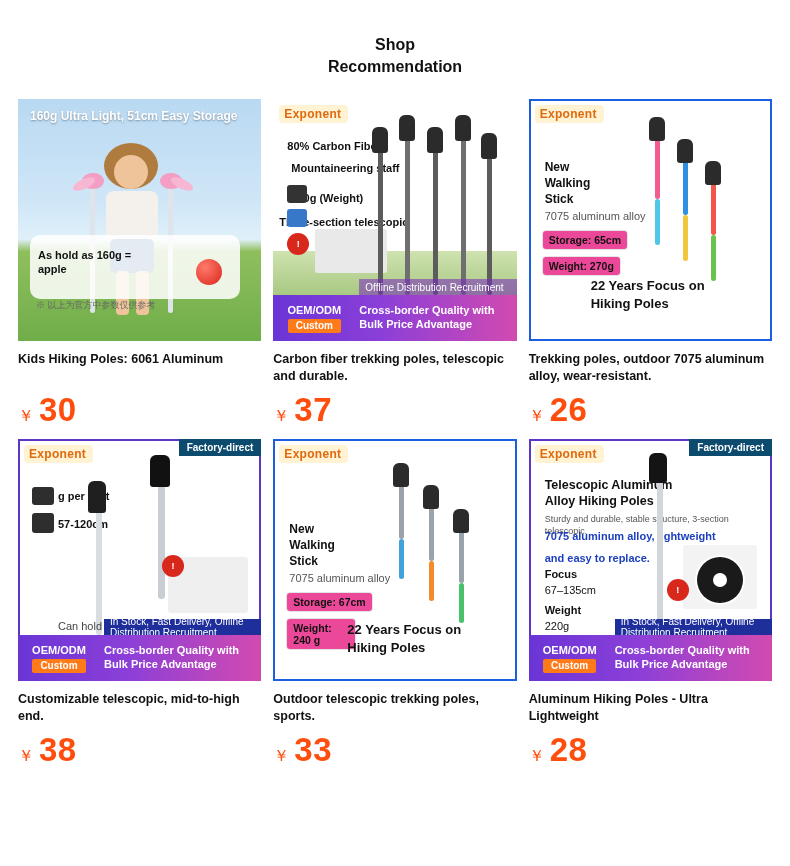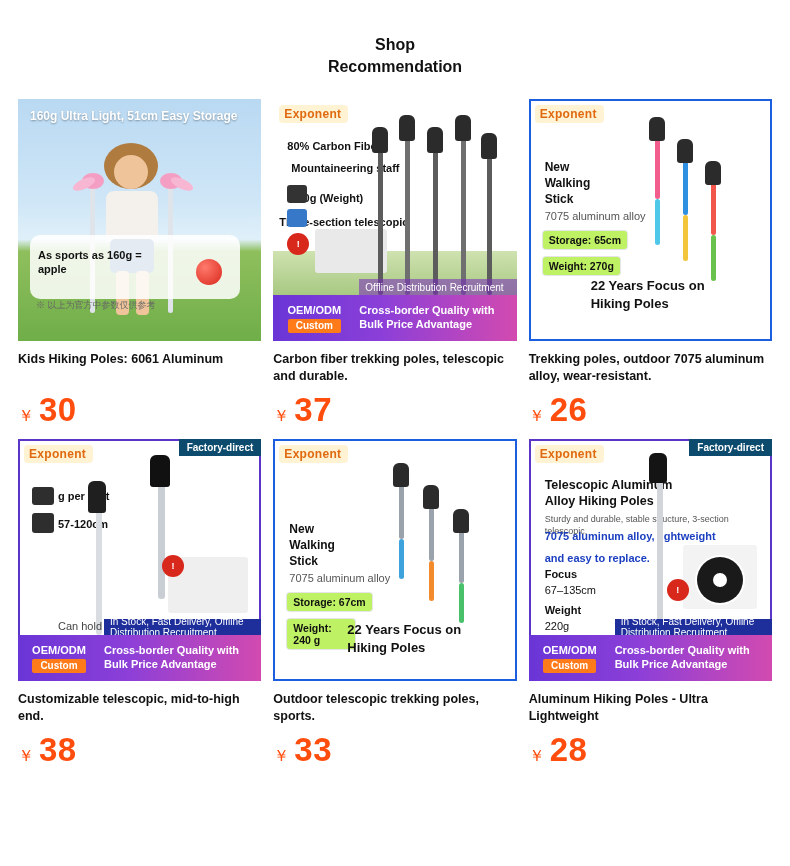--- a/index.html
+++ b/index.html
@@ -127,21 +127,21 @@
   }
   .grip {
     position:absolute;
     background:#2b2b2b;
     border-radius: 6px 6px 3px 3px;
   }
   .bottom-title {
     position:absolute; font-size:13px; font-weight:bold; color:#111; line-height:1.3;
   }
   .spec {
-    position:absolute; background:#bef264; border-radius:3px; font-size:10.5px;
+    position:absolute; background:#ec4899; border-radius:3px; font-size:10.5px;
     padding:3px 6px; font-weight:bold; color:#111; box-shadow:0 0 0 1px #e5e5e5;
   }
   .girl-panel {
     position:absolute; left:12px; bottom:42px; width:210px; height:64px;
     background:rgba(255,255,255,.86); border-radius:10px;
   }
   .apple {
     position:absolute; width:26px; height:26px; border-radius:50%;
     background: radial-gradient(circle at 35% 32%, #ff7a6b, #d8271b);
   }
@@ -182,21 +182,21 @@
       <div class="pole" style="left:72px;top:86px;width:5px;height:128px;background:#dfe4ea;"></div>
       <div class="pole" style="left:150px;top:86px;width:5px;height:128px;background:#dfe4ea;"></div>
       <div style="position:absolute;left:64px;top:74px;width:22px;height:16px;border-radius:50%;background:#f49ec4;"></div>
       <div style="position:absolute;left:142px;top:74px;width:22px;height:16px;border-radius:50%;background:#f49ec4;"></div>
       <div style="position:absolute;left:54px;top:80px;width:24px;height:10px;border-radius:50%;background:#f7b7d3;transform:rotate(-25deg);"></div>
       <div style="position:absolute;left:152px;top:80px;width:24px;height:10px;border-radius:50%;background:#f7b7d3;transform:rotate(25deg);"></div>
 
       <div class="topline">160g Ultra Light, 51cm Easy Storage</div>
 
       <div class="girl-panel"></div>
-      <div class="txt b" style="left:20px;bottom:78px;width:130px;">As sports as 160g =</div>
+      <div class="txt b" style="left:20px;bottom:78px;width:130px;">As hold as 160g =</div>
       <div class="txt b" style="left:20px;bottom:64px;width:130px;">apple</div>
       <div class="apple" style="left:178px;bottom:56px;"></div>
       <div class="txt sm" style="left:18px;bottom:30px;color:#666;">※ 以上为官方中参数仅供参考</div>
     </div>
     <div class="caption">Kids Hiking Poles: 6061 Aluminum</div>
     <div class="price">
       <span class="cur">￥</span>
       <span class="amt">30</span>
     </div>
   </div>

